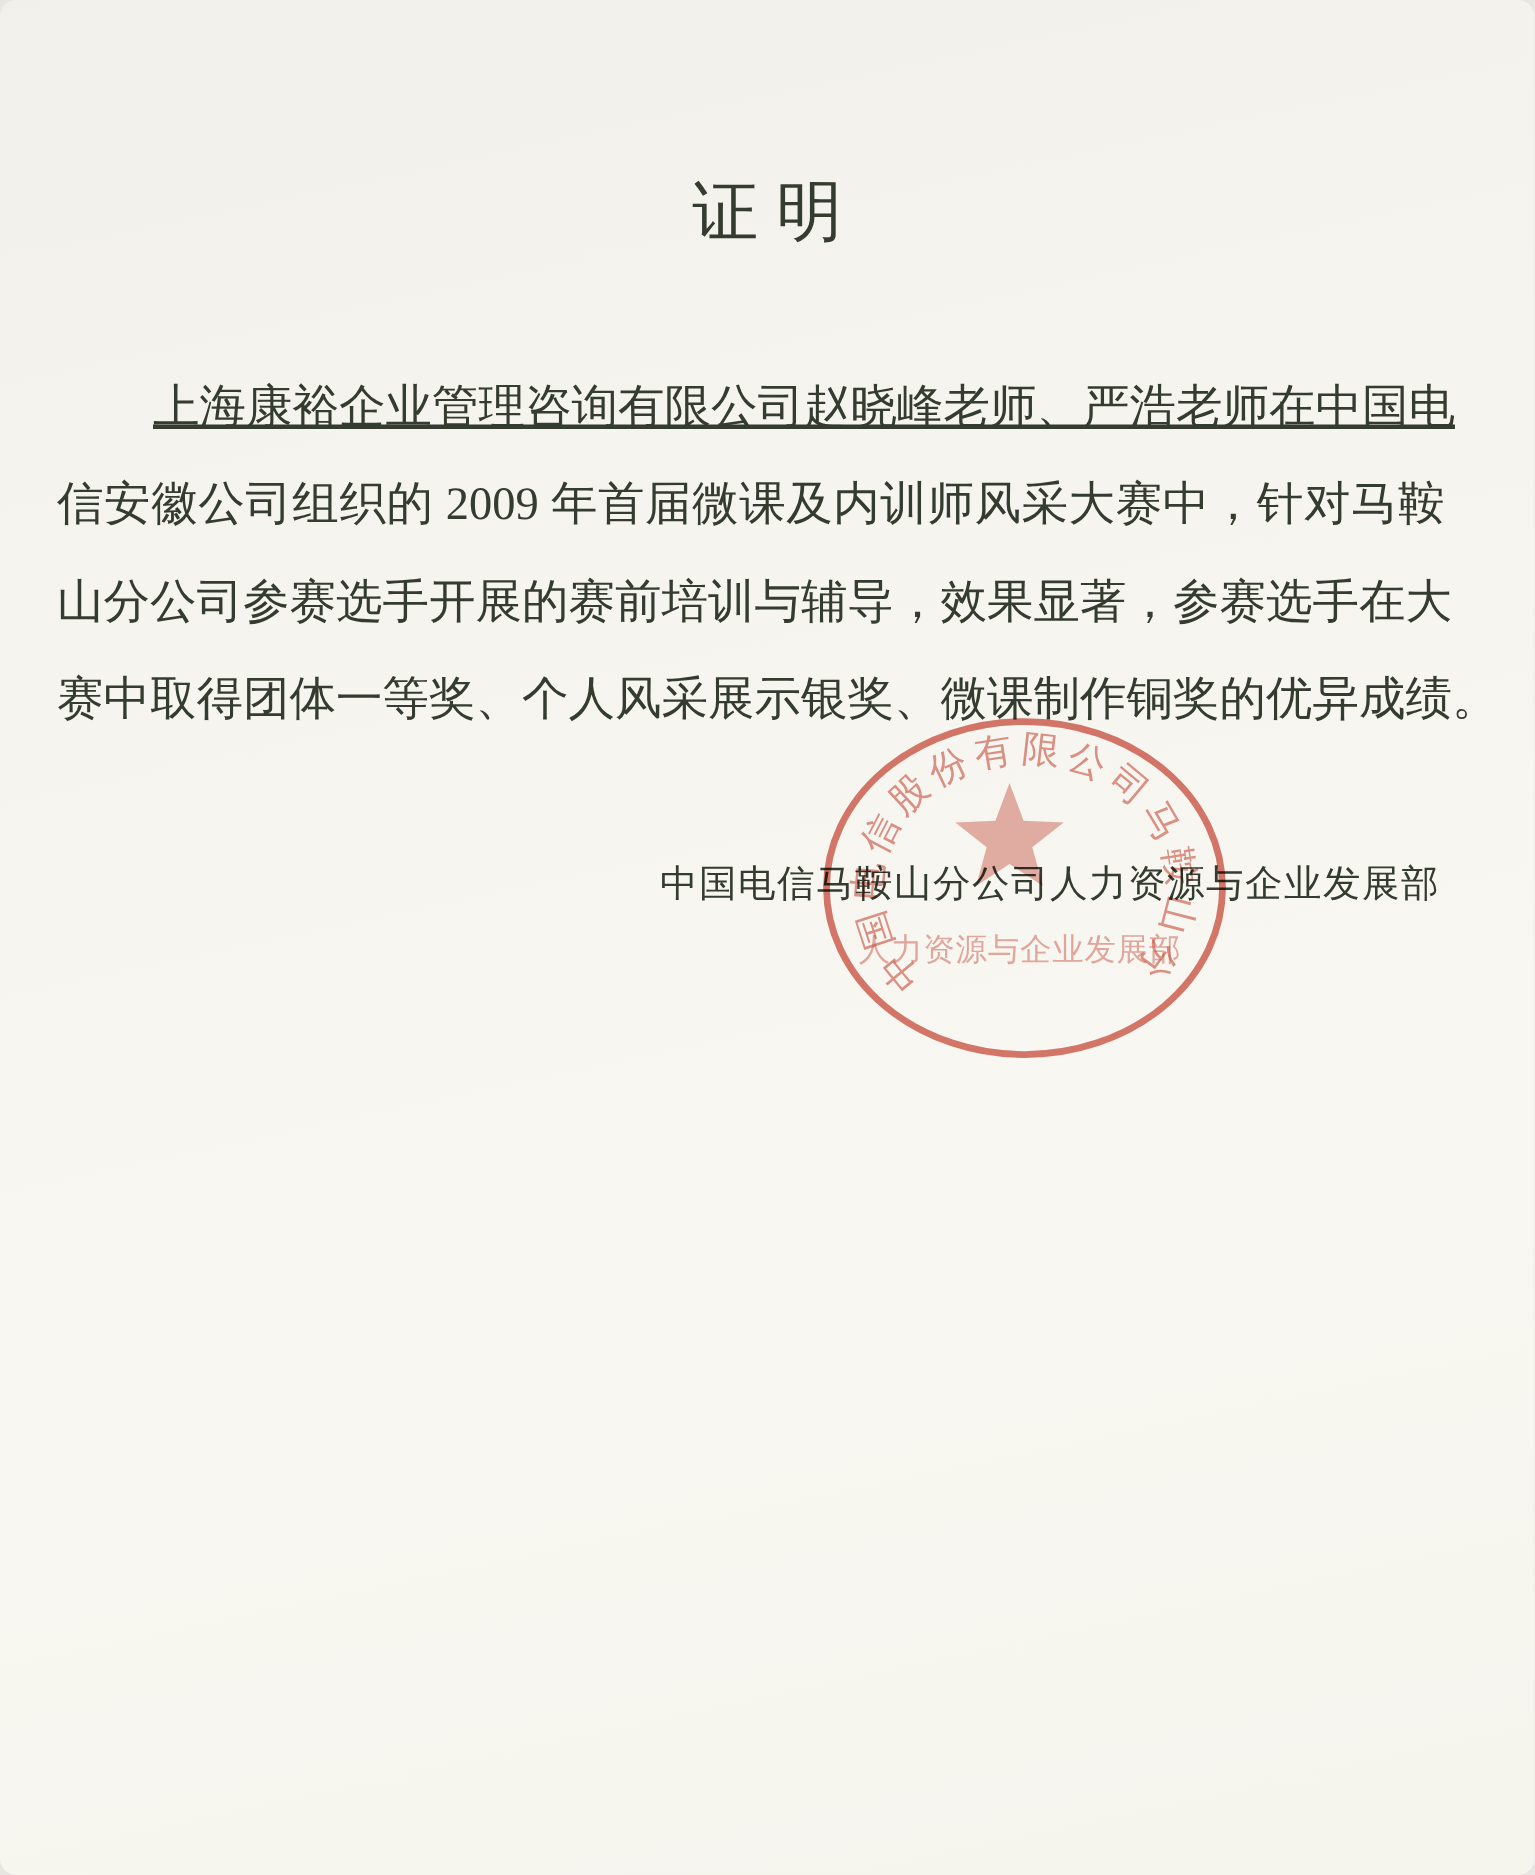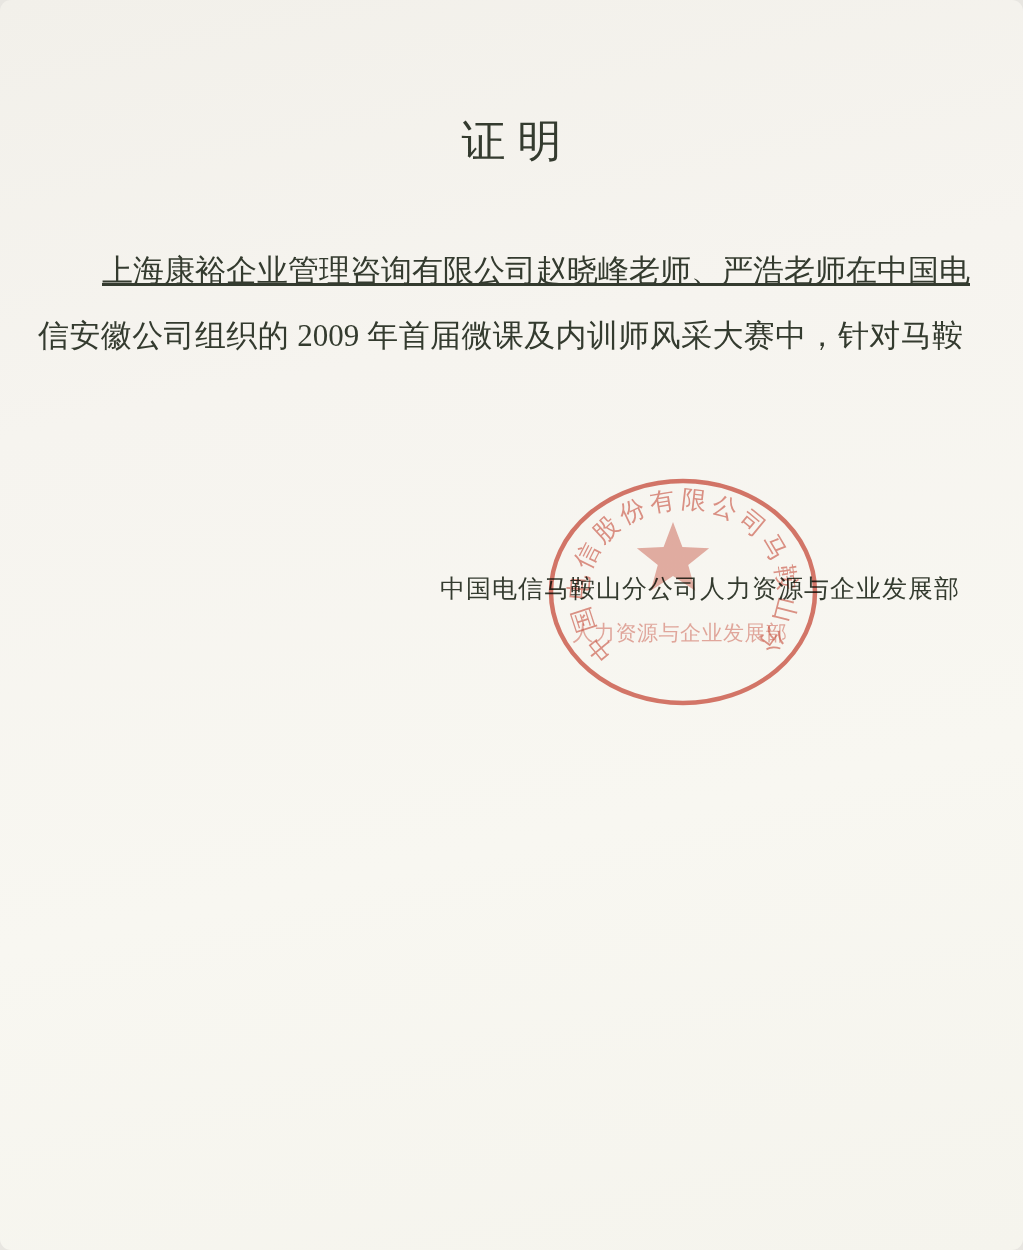--- a/index.html
+++ b/index.html
@@ -103,20 +103,22 @@
 </head>
 <body>
 
 <div class="page">
 
   <div class="title">证明</div>
 
   <div class="body-text">
     <div class="body-line indent">上海康裕企业管理咨询有限公司赵晓峰老师、严浩老师在中国电</div>
     <div class="body-line">信安徽公司组织的 2009 年首届微课及内训师风采大赛中，针对马鞍</div>
+    <div class="body-line">山分公司参赛选手开展的赛前培训与辅导，效果显著，参赛选手在大</div>
+    <div class="body-line">赛中取得团体一等奖、个人风采展示银奖、微课制作铜奖的优异成绩。</div>
   </div>
 
   <div class="signature">中国电信马鞍山分公司人力资源与企业发展部</div>
 
 
   <svg class="seal" viewBox="0 0 300 270" xmlns="http://www.w3.org/2000/svg">
     <ellipse class="seal-ring" cx="150" cy="135" rx="132" ry="111"></ellipse>
     <defs>
       <path id="seal-arc" d="M 82.1 194.4 A 96 84 0 1 1 217.9 194.4" fill="none"></path>
     </defs>

